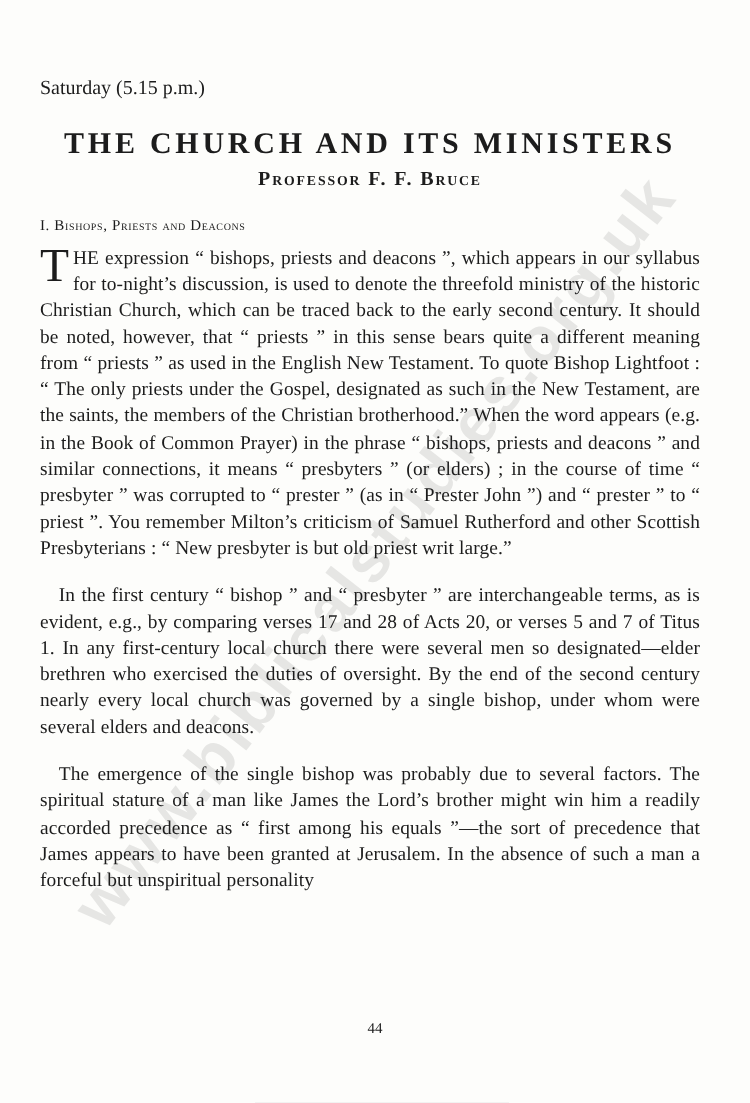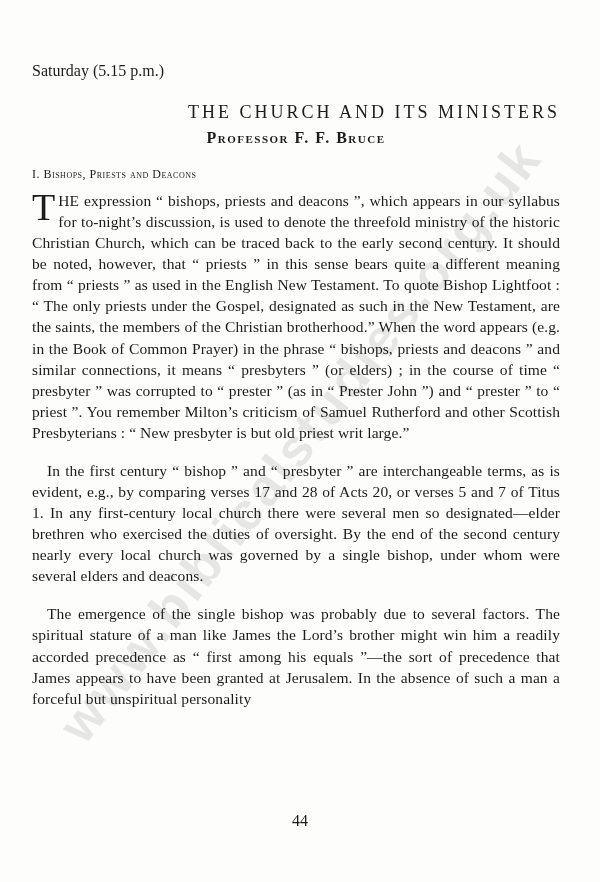--- a/index.html
+++ b/index.html
@@ -36,23 +36,23 @@
     white-space: nowrap;
     color: rgba(130, 130, 130, 0.18);
     pointer-events: none;
     user-select: none;
   }
   .session {
     font-size: 16px;
     margin-bottom: 22px;
   }
   .title {
-    text-align: right;
-    font-size: 18px;
-    font-weight: normal;
+    text-align: center;
+    font-size: 24px;
+    font-weight: bold;
     letter-spacing: 3px;
     margin: 0 0 6px 0;
   }
   .author {
     text-align: center;
     font-size: 16px;
     font-weight: bold;
     font-variant: small-caps;
     letter-spacing: 1.5px;
     margin: 0 0 20px 0;
@@ -86,21 +86,21 @@
   }
   .italic {
   }
   .page-number {
     position: absolute;
     z-index: 2;
     left: 0;
     right: 0;
     bottom: 52px;
     text-align: center;
-    font-size: 16px;
+    font-size: 12px;
   }
 </style>
 </head>
 <body>
 
 <div class="page">
   <div class="watermark">www.biblicalstudies.org.uk</div>
   <div class="content">
     <div class="session">Saturday (5.15 p.m.)</div>
     <h1 class="title">THE CHURCH AND ITS MINISTERS</h1>

